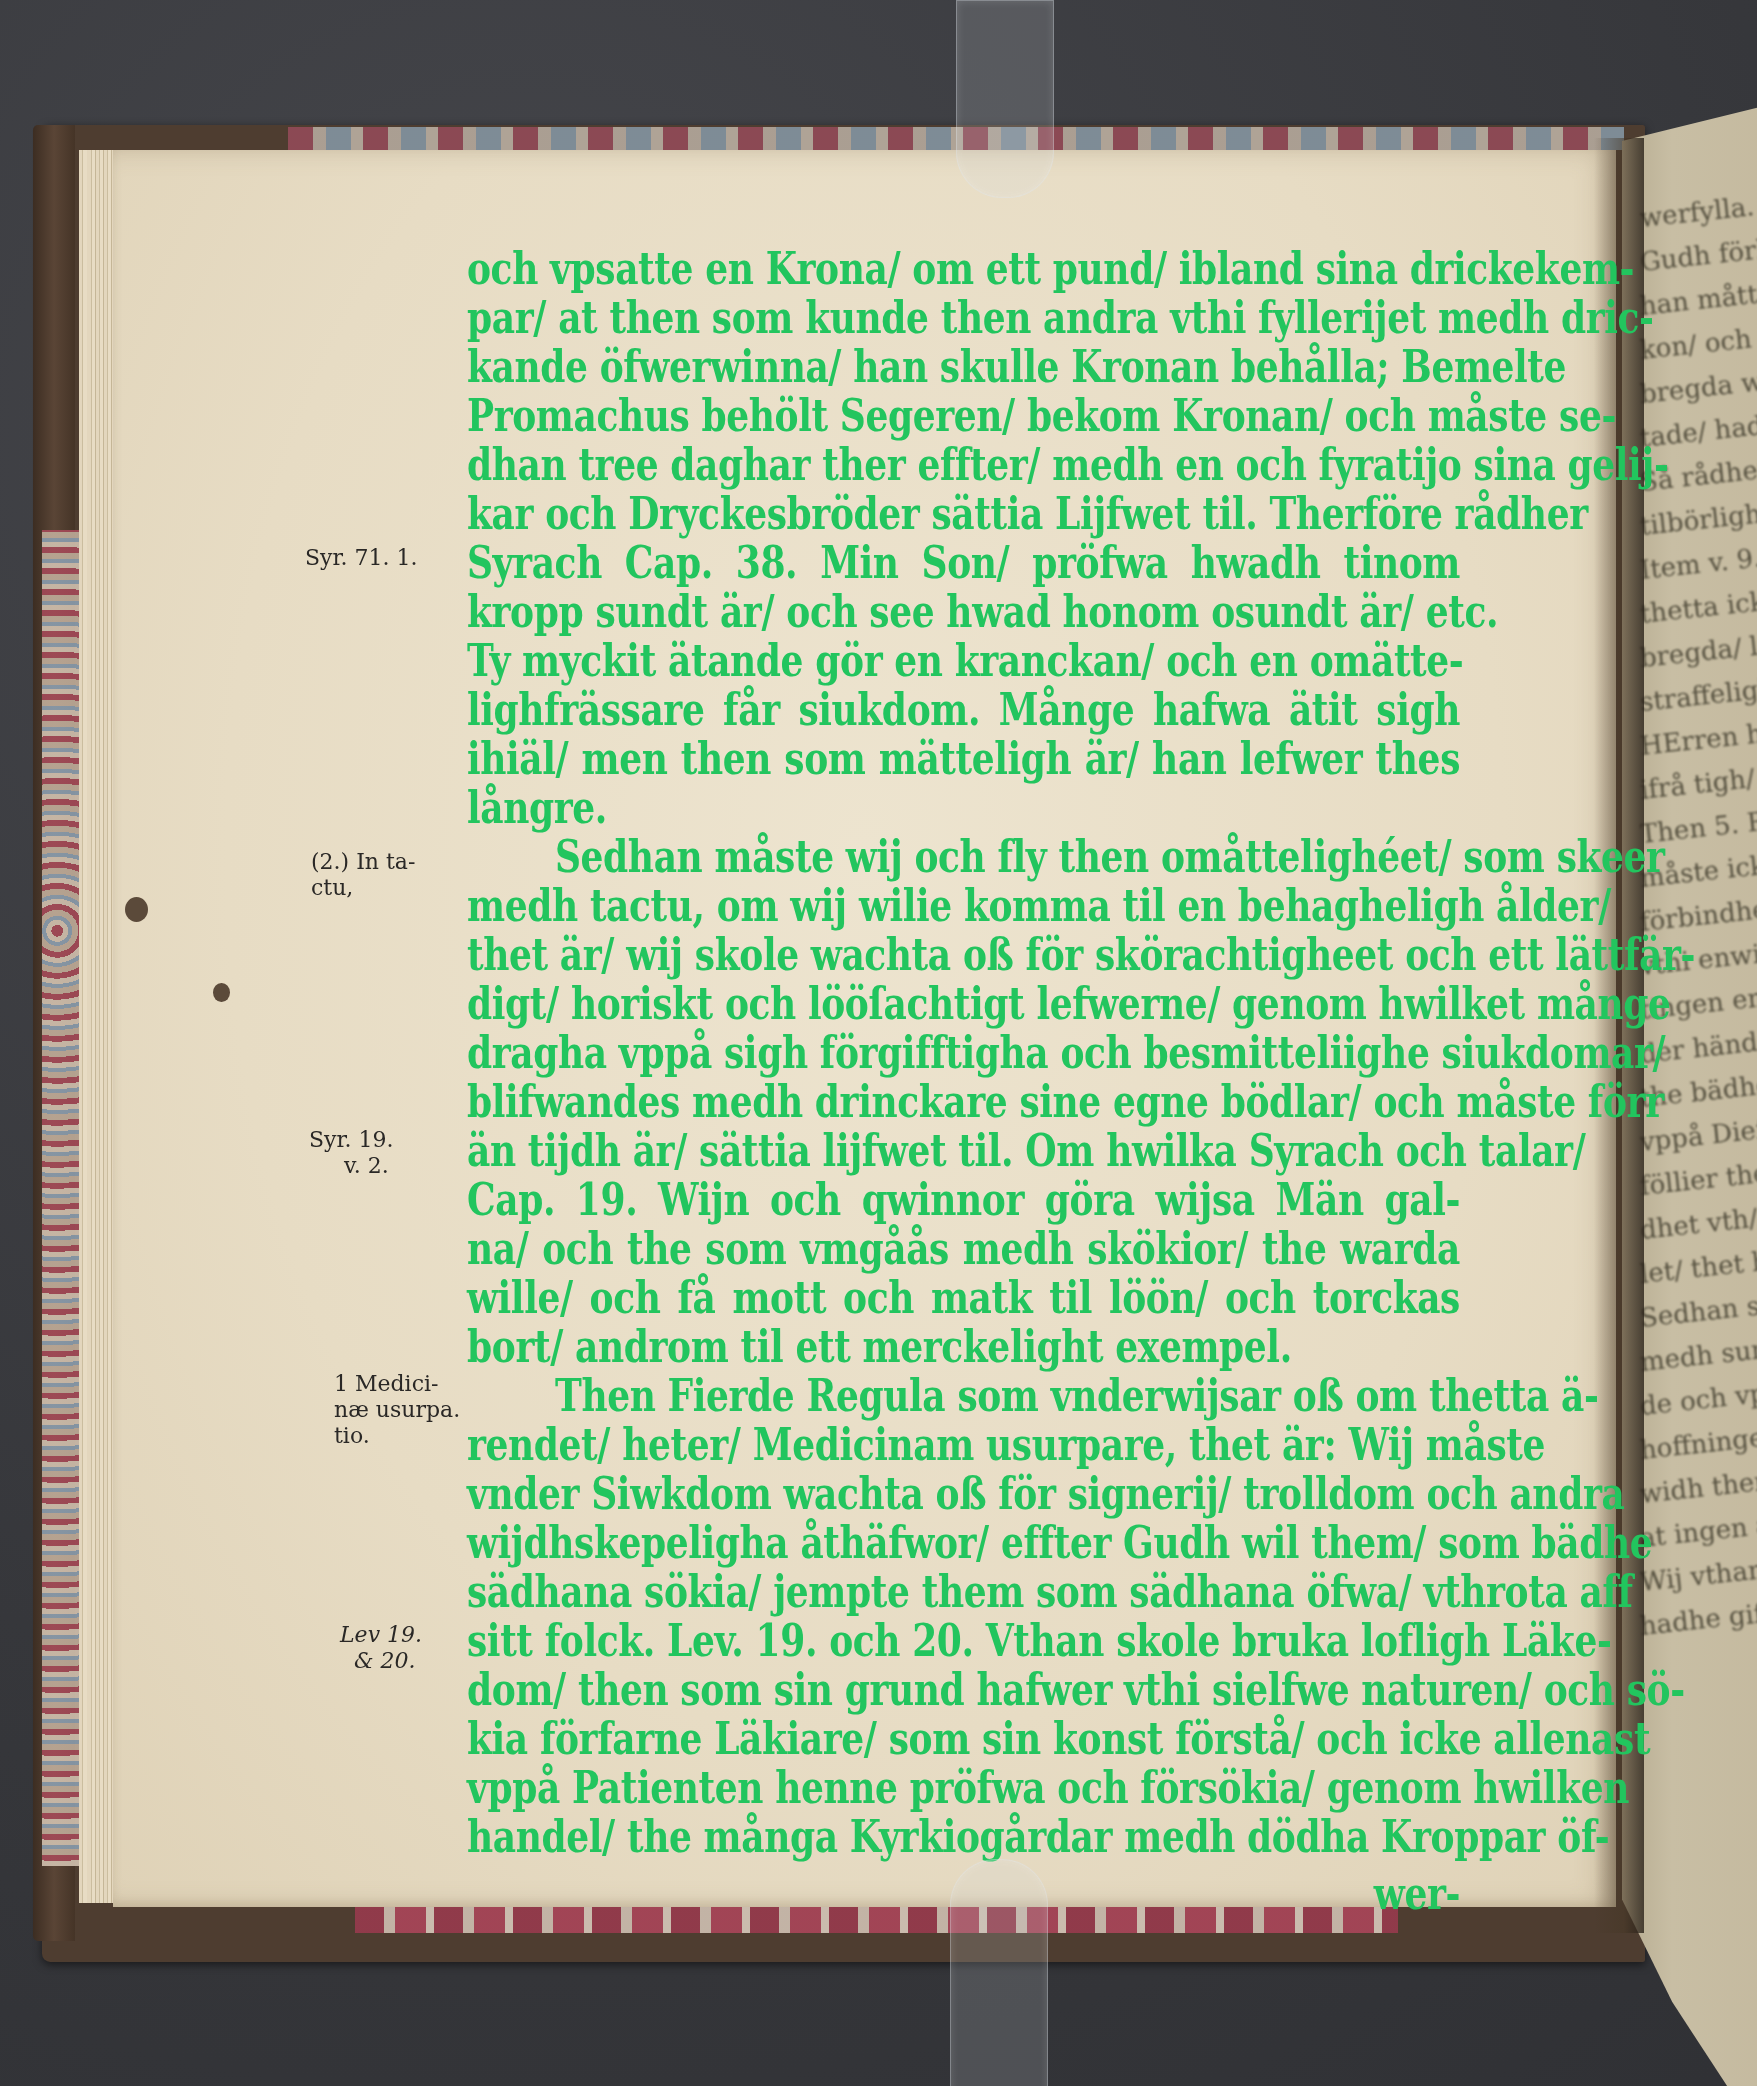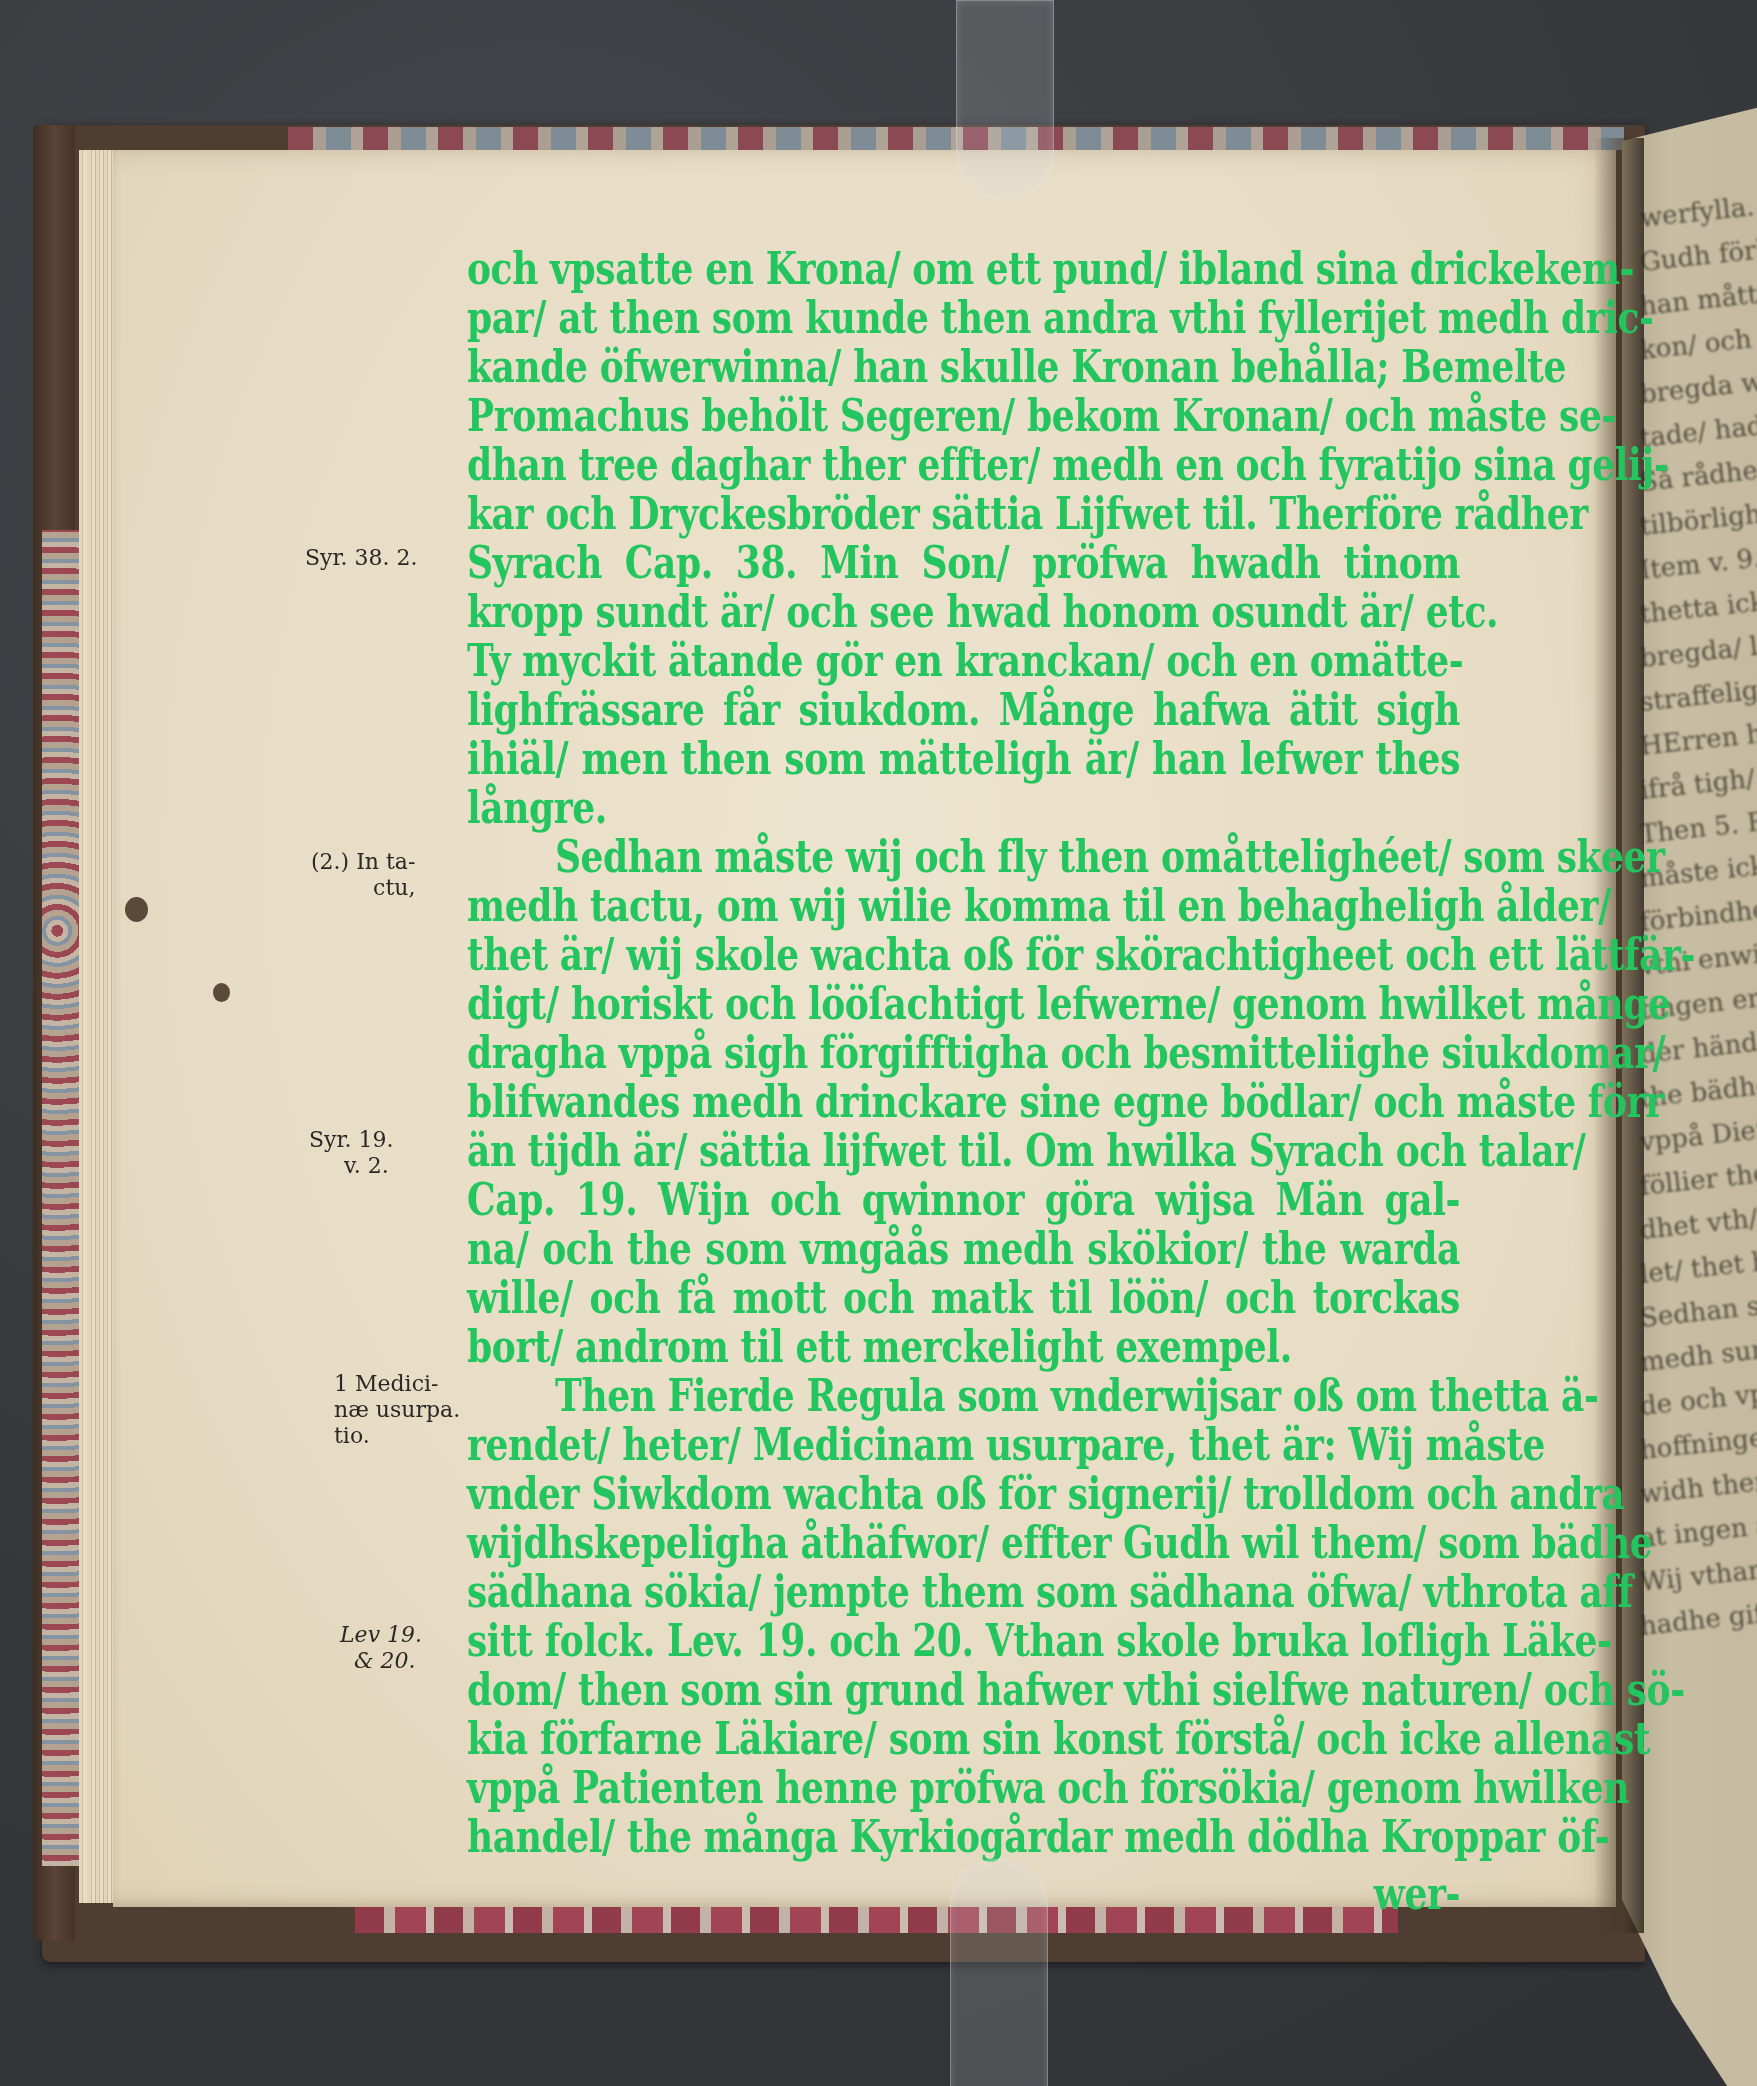--- a/index.html
+++ b/index.html
@@ -177,22 +177,22 @@
     <span class="line">wijdhskepeligha åthäfwor/ effter Gudh wil them/ som bädhe</span>
     <span class="line">sädhana sökia/ jempte them som sädhana öfwa/ vthrota aff</span>
     <span class="line">sitt folck.  Lev. 19. och 20.  Vthan skole bruka lofligh Läke-</span>
     <span class="line">dom/ then som sin grund hafwer vthi sielfwe naturen/ och sö-</span>
     <span class="line">kia förfarne Läkiare/ som sin konst förstå/ och icke allenast</span>
     <span class="line">vppå Patienten henne pröfwa och försökia/ genom hwilken</span>
     <span class="line">handel/ the många Kyrkiogårdar medh dödha Kroppar öf-</span>
     <span class="line catchword" style="text-align: right; margin-top: 8.3px;">wer-</span>
   </div>
 
-<div class="margin-note" style="left:305px;top:545px;">Syr. 38. 2.</div>
-<div class="margin-note" style="left:311px;top:849px;text-align:right;">(2.) In ta-
+<div class="margin-note" style="left:305px;top:545px;">Syr. 71. 1.</div>
+<div class="margin-note" style="left:311px;top:849px;">(2.) In ta-
 ctu,</div>
 <div class="margin-note" style="left:309px;top:1127px;">Syr. 19.
      v. 2.</div>
 <div class="margin-note" style="left:334px;top:1371px;">1 Medici-
 næ usurpa.
 tio.</div>
 <div class="margin-note" style="left:340px;top:1622px;font-style:italic;">Lev 19.
   &amp; 20.</div>
 
 <div class="clip clip-top"></div>

